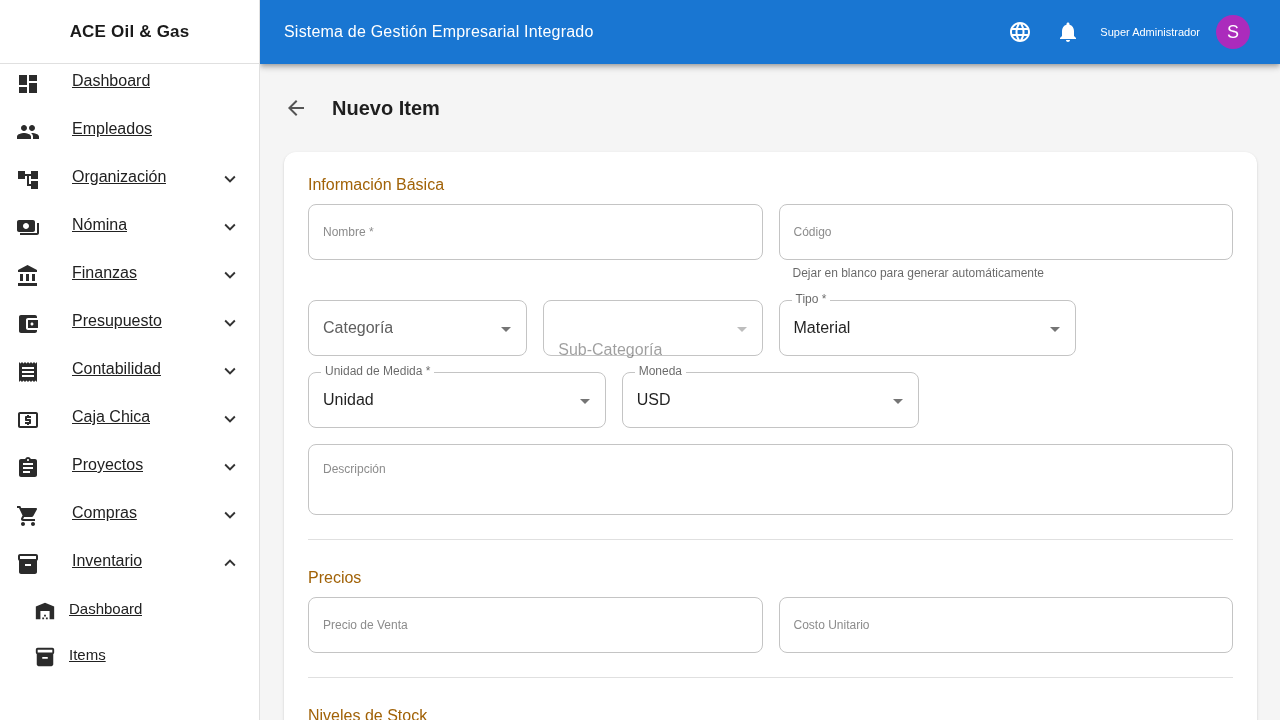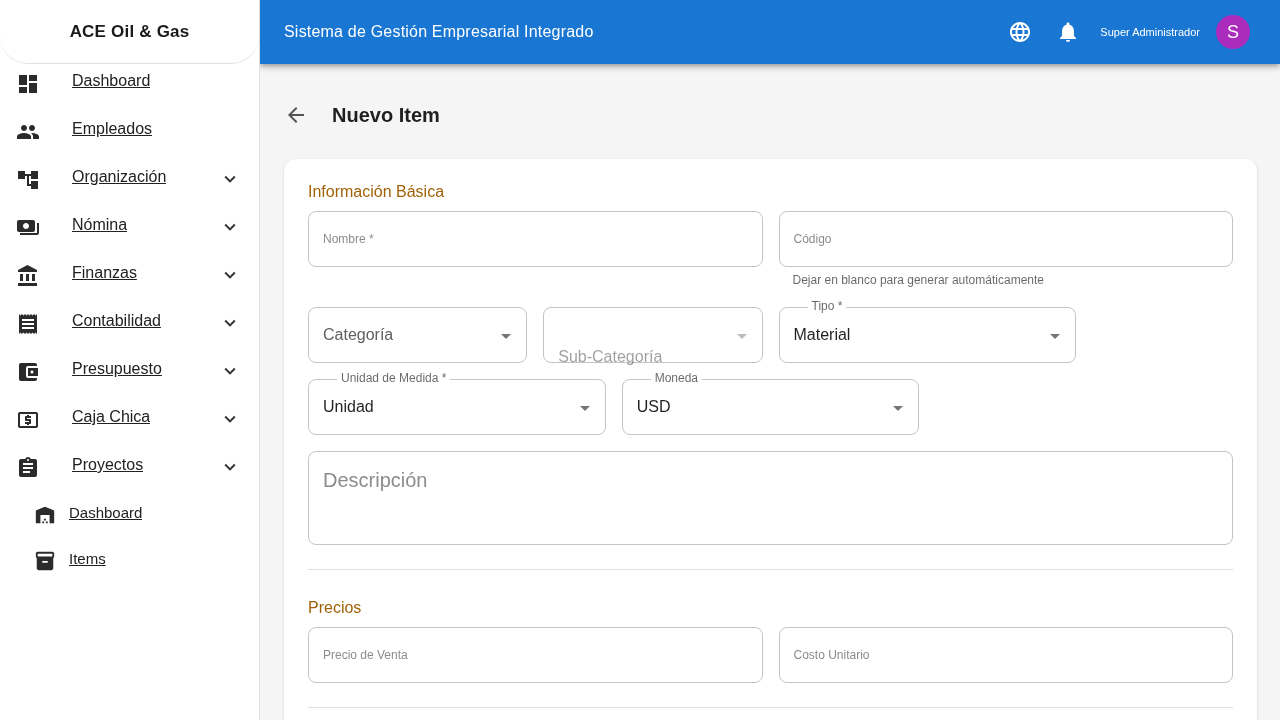--- a/index.html
+++ b/index.html
@@ -17,21 +17,20 @@
     background: #ffffff;
     border-right: 1px solid #e0e0e0;
     z-index: 5;
   }
   .brand {
     height: 64px;
     display: flex; align-items: center; justify-content: center;
     border-bottom: 1px solid #e0e0e0;
     font-size: 17px; font-weight: 700; color: #1a1a1a;
     letter-spacing: .2px;
-    border-radius: 28px;
   }
   .nav-list { padding-top: 8px; }
   .nav-item {
     height: 48px;
     display: flex; align-items: flex-start;
     padding: 0 18px 0 16px;
     cursor: pointer;
     text-decoration: underline;
   }
   .nav-item .nav-icon { width: 24px; height: 24px; flex: 0 0 24px; fill: #2b2b2b; }
@@ -39,21 +38,21 @@
     margin-left: 32px;
     font-size: 16px; color: #212121;
     white-space: nowrap; overflow: hidden;
   }
   .nav-item .chevron { margin-left: auto; width: 22px; height: 22px; fill: #333333; }
   .nav-item.sub { height: 46px; padding-left: 34px; }
   .nav-item.sub .nav-icon { width: 22px; height: 22px; flex: 0 0 22px; }
   .nav-item.sub .nav-label { margin-left: 13px; font-size: 15px; }
 
   
-  .right-col { flex: 1; display: flex; flex-direction: column; min-width: 0; gap: 7px; }
+  .right-col { flex: 1; display: flex; flex-direction: column; min-width: 0; }
 
   .topbar {
     height: 64px; min-height: 64px;
     background: var(--appbar, #1976d2);
     color: #ffffff;
     display: flex; align-items: center;
     padding: 0 30px 0 24px;
     box-shadow: 0 2px 4px -1px rgba(0,0,0,.2), 0 4px 5px 0 rgba(0,0,0,.14), 0 1px 10px 0 rgba(0,0,0,.12);
     position: relative; z-index: 4;
   }
@@ -119,29 +118,29 @@
     font-size: 16px; cursor: pointer; background: #fff;
   }
   .select-field .select-text { white-space: nowrap; overflow: hidden; text-align: right; }
   .select-field .placeholder { color: #5f5f5f; }
   .select-field .value { color: rgba(0,0,0,0.87); }
   .select-field .dd-arrow { position: absolute; right: 8px; top: 16px; width: 24px; height: 24px; fill: rgba(0,0,0,0.54); }
   .select-field.disabled { cursor: default; }
   .select-field.disabled .select-text { color: rgba(0,0,0,0.38); margin-top: 44px; }
   .select-field.disabled .dd-arrow { fill: rgba(0,0,0,0.26); }
   .float-label {
-    position: absolute; top: -9px; left: 28px;
+    position: absolute; top: -9px; left: 12px;
     font-size: 12px; color: rgba(0,0,0,0.6);
     background: #fff; padding: 0 4px; line-height: 14px;
   }
 
   .text-area {
-    width: 100%; height: 94px; resize: none;
+    width: 100%; height: 71px; resize: none;
     border: 1px solid #c4c4c4; border-radius: 8px;
-    padding: 17px 14px; font-size: 20px;
+    padding: 17px 14px; font-size: 12px;
     font-family: "Liberation Sans", "DejaVu Sans", sans-serif;
     color: rgba(0,0,0,0.87); outline: none; display: block;
   }
 </style>
 </head>
 <body>
 
 <div class="app">
 
   <aside class="sidebar">
@@ -181,52 +180,70 @@
           <svg viewBox="0 0 24 24" class="nav-icon">
             <path d="M4 10v7h3v-7H4zm6 0v7h3v-7h-3zM2 22h19v-3H2v3zm14-12v7h3v-7h-3zm-4.5-9L2 6v2h19V6l-9.5-5z"></path>
           </svg>
           <span class="nav-label">Finanzas</span>
           <svg viewBox="0 0 24 24" class="chevron">
             <path d="M16.59 8.59L12 13.17 7.41 8.59 6 10l6 6 6-6z"></path>
           </svg>
         </div>
         <div class="nav-item">
           <svg viewBox="0 0 24 24" class="nav-icon">
+            <path d="M21 18v1c0 1.1-.9 2-2 2H5c-1.11 0-2-.9-2-2V5c0-1.1.89-2 2-2h14c1.1 0 2 .9 2 2v1h-9c-1.11 0-2 .9-2 2v8c0 1.1.89 2 2 2h9zm-9-2h10V8H12v8zm4-2.5c-.83 0-1.5-.67-1.5-1.5s.67-1.5 1.5-1.5 1.5.67 1.5 1.5-.67 1.5-1.5 1.5z"></path>
+          </svg>
+          <span class="nav-label">Presupuesto</span>
+          <svg viewBox="0 0 24 24" class="chevron">
+            <path d="M16.59 8.59L12 13.17 7.41 8.59 6 10l6 6 6-6z"></path>
+          </svg>
+        </div>
+        <div class="nav-item">
+          <svg viewBox="0 0 24 24" class="nav-icon">
             <path d="M18 17H6v-2h12v2zm0-4H6v-2h12v2zm0-4H6V7h12v2zM3 22l1.5-1.5L6 22l1.5-1.5L9 22l1.5-1.5L12 22l1.5-1.5L15 22l1.5-1.5L18 22l1.5-1.5L21 22V2l-1.5 1.5L18 2l-1.5 1.5L15 2l-1.5 1.5L12 2l-1.5 1.5L9 2 7.5 3.5 6 2 4.5 3.5 3 2v20z"></path>
           </svg>
           <span class="nav-label">Contabilidad</span>
           <svg viewBox="0 0 24 24" class="chevron">
             <path d="M16.59 8.59L12 13.17 7.41 8.59 6 10l6 6 6-6z"></path>
           </svg>
         </div>
         <div class="nav-item">
           <svg viewBox="0 0 24 24" class="nav-icon">
-            <path d="M21 18v1c0 1.1-.9 2-2 2H5c-1.11 0-2-.9-2-2V5c0-1.1.89-2 2-2h14c1.1 0 2 .9 2 2v1h-9c-1.11 0-2 .9-2 2v8c0 1.1.89 2 2 2h9zm-9-2h10V8H12v8zm4-2.5c-.83 0-1.5-.67-1.5-1.5s.67-1.5 1.5-1.5 1.5.67 1.5 1.5-.67 1.5-1.5 1.5z"></path>
-          </svg>
-          <span class="nav-label">Presupuesto</span>
-          <svg viewBox="0 0 24 24" class="chevron">
-            <path d="M16.59 8.59L12 13.17 7.41 8.59 6 10l6 6 6-6z"></path>
-          </svg>
-        </div>
-        <div class="nav-item">
-          <svg viewBox="0 0 24 24" class="nav-icon">
             <path d="M11 17h2v-1h1c.55 0 1-.45 1-1v-3c0-.55-.45-1-1-1h-3v-1h4V8h-2V7h-2v1h-1c-.55 0-1 .45-1 1v3c0 .55.45 1 1 1h3v1H9v2h2v1zm9-13H4c-1.11 0-1.99.89-1.99 2L2 18c0 1.11.89 2 2 2h16c1.11 0 2-.89 2-2V6c0-1.11-.89-2-2-2zm0 14H4V6h16v12z"></path>
           </svg>
           <span class="nav-label">Caja Chica</span>
           <svg viewBox="0 0 24 24" class="chevron">
             <path d="M16.59 8.59L12 13.17 7.41 8.59 6 10l6 6 6-6z"></path>
           </svg>
         </div>
         <div class="nav-item">
           <svg viewBox="0 0 24 24" class="nav-icon">
             <path d="M19 3h-4.18C14.4 1.84 13.3 1 12 1c-1.3 0-2.4.84-2.82 2H5c-1.1 0-2 .9-2 2v14c0 1.1.9 2 2 2h14c1.1 0 2-.9 2-2V5c0-1.1-.9-2-2-2zm-7 0c.55 0 1 .45 1 1s-.45 1-1 1-1-.45-1-1 .45-1 1-1zm2 14H7v-2h7v2zm3-4H7v-2h10v2zm0-4H7V7h10v2z"></path>
           </svg>
           <span class="nav-label">Proyectos</span>
           <svg viewBox="0 0 24 24" class="chevron">
             <path d="M16.59 8.59L12 13.17 7.41 8.59 6 10l6 6 6-6z"></path>
+          </svg>
+        </div>
+        <div class="nav-item">
+          <svg viewBox="0 0 24 24" class="nav-icon">
+            <path d="M7 18c-1.1 0-1.99.9-1.99 2S5.9 22 7 22s2-.9 2-2-.9-2-2-2zM1 2v2h2l3.6 7.59-1.35 2.45c-.16.28-.25.61-.25.96 0 1.1.9 2 2 2h12v-2H7.42c-.14 0-.25-.11-.25-.25l.03-.12.9-1.63h7.45c.75 0 1.41-.41 1.75-1.03l3.58-6.49c.08-.14.12-.31.12-.49 0-.55-.45-1-1-1H5.21l-.94-2H1zm16 16c-1.1 0-1.99.9-1.99 2s.89 2 1.99 2 2-.9 2-2-.9-2-2-2z"></path>
+          </svg>
+          <span class="nav-label">Compras</span>
+          <svg viewBox="0 0 24 24" class="chevron">
+            <path d="M16.59 8.59L12 13.17 7.41 8.59 6 10l6 6 6-6z"></path>
+          </svg>
+        </div>
+        <div class="nav-item">
+          <svg viewBox="0 0 24 24" class="nav-icon">
+            <path d="M20 2H4c-1 0-2 .9-2 2v3.01c0 .72.43 1.34 1 1.69V20c0 1.1 1.1 2 2 2h14c.9 0 2-.9 2-2V8.7c.57-.35 1-.97 1-1.69V4c0-1.1-1-2-2-2zm-5 12H9v-2h6v2zm5-7H4V4h16v3z"></path>
+          </svg>
+          <span class="nav-label">Inventario</span>
+          <svg viewBox="0 0 24 24" class="chevron">
+            <path d="M12 8l-6 6 1.41 1.41L12 10.83l4.59 4.58L18 14l-6-6z"></path>
           </svg>
         </div>
         <div class="nav-item sub">
           <svg viewBox="0 0 24 24" class="nav-icon">
             <path d="M22 21V7l-10-4L2 7v14h5v-9h10v9h5zm-11-2H9v2h2v-2zm2-3h-2v2h2v-2zm2 3h-2v2h2v-2z"></path>
           </svg>
           <span class="nav-label">Dashboard</span>
         </div>
         <div class="nav-item sub">
           <svg viewBox="0 0 24 24" class="nav-icon">

